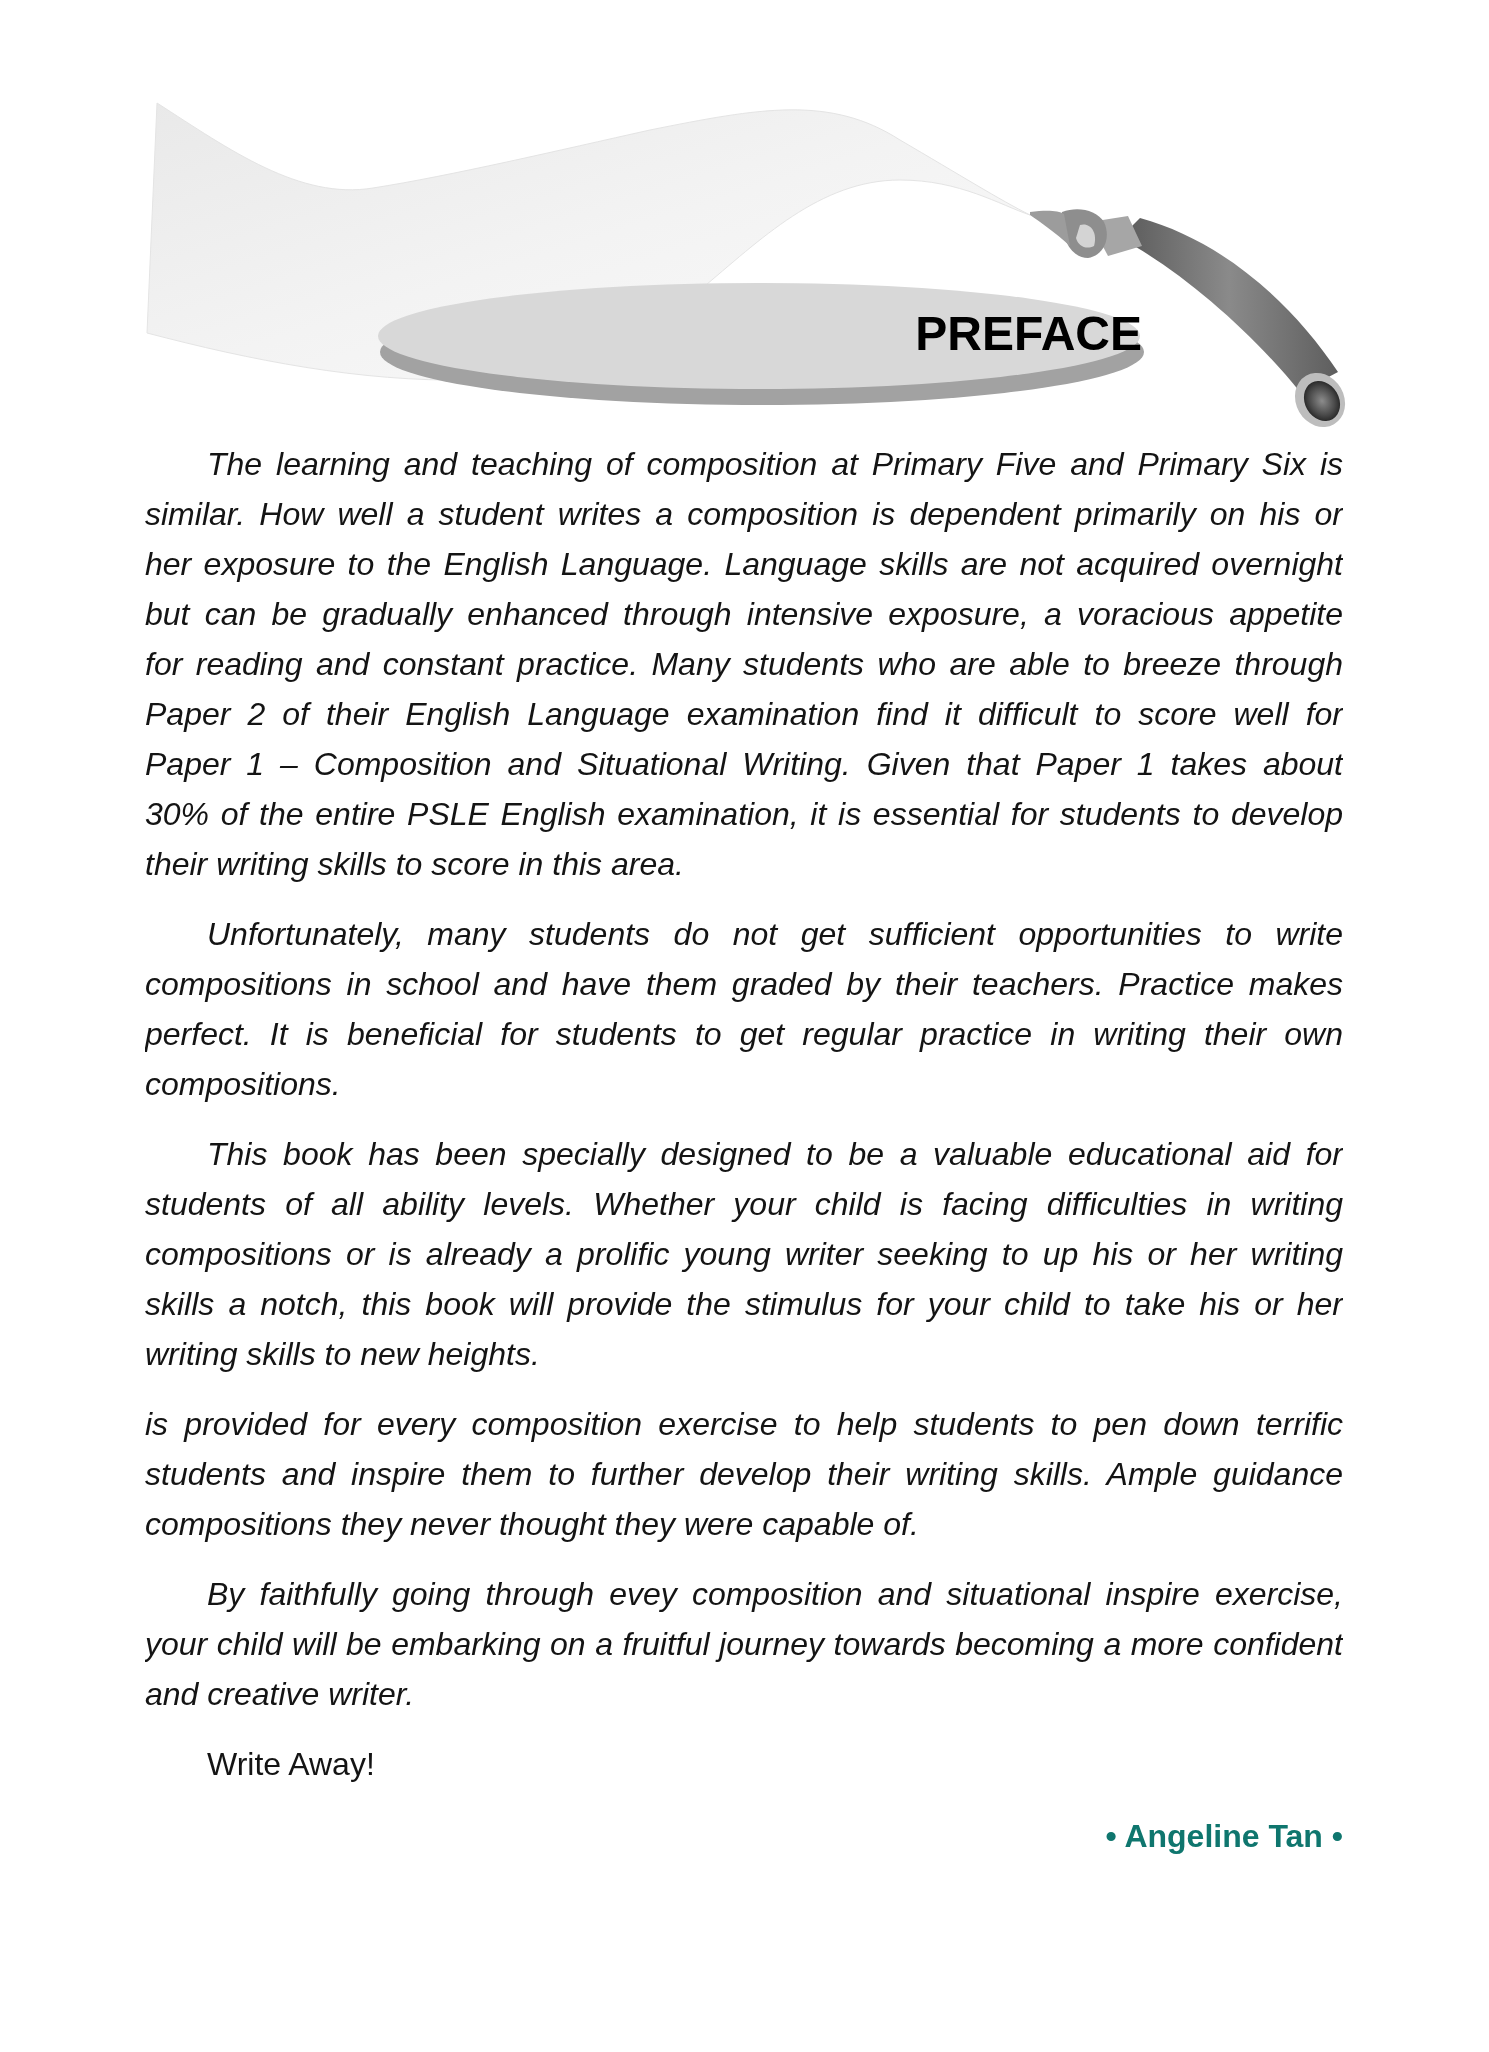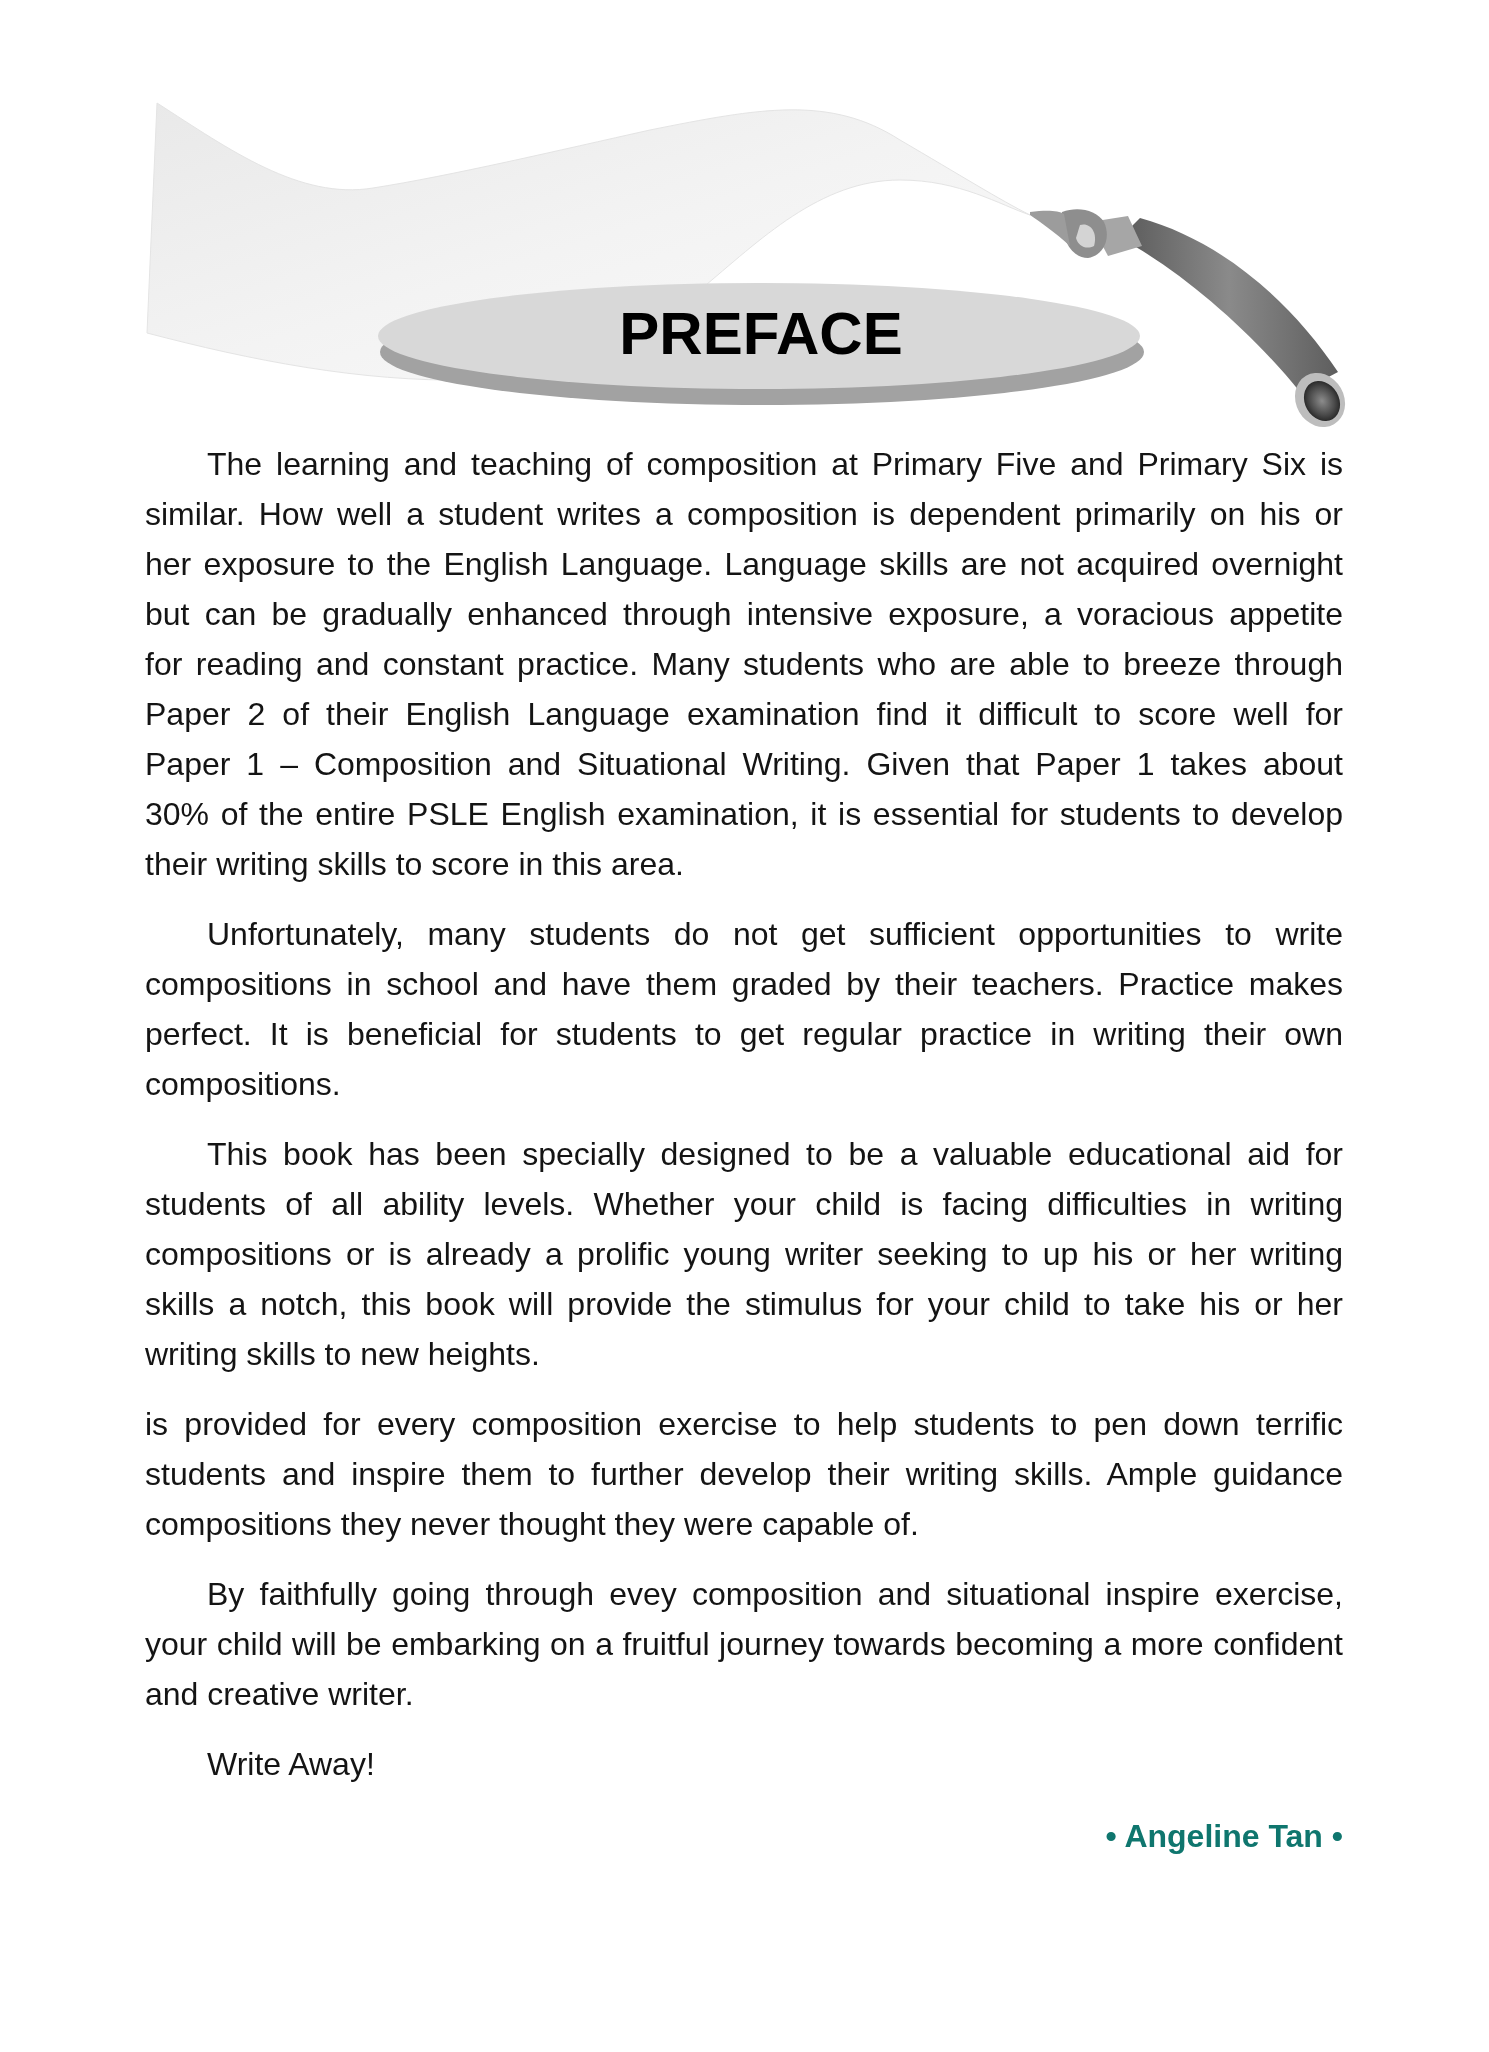--- a/index.html
+++ b/index.html
@@ -1,28 +1,28 @@
 <!DOCTYPE html>
 <html><head>
 <meta charset="utf-8">
 <style>
   html, body { margin: 0; padding: 0; background: #ffffff; }
   body { width: 1489px; height: 2052px; position: relative; overflow: hidden; }
   .art { position: absolute; left: 0; top: 0; width: 1489px; height: 460px; }
   .title {
     position: absolute; left: 380px; width: 762px; top: 292px;
-    text-align: center;
+    text-align: right;
     font-family: "Liberation Sans", sans-serif; font-weight: bold;
-    font-size: 60px; line-height: 84px; color: #000000; letter-spacing: 0px;
+    font-size: 48px; line-height: 84px; color: #000000; letter-spacing: 0px;
   }
   .body-text {
     position: absolute; left: 145px; top: 439px; width: 1198px;
     font-family: "Liberation Sans", sans-serif; font-size: 32px; color: #141414;
   }
-  .para { margin: 0 0 20px 0; }
+  .para { margin: 0 0 20px 0; font-style: italic; }
   .line {
     display: block; height: 50px; line-height: 50px; white-space: nowrap;
     text-align: justify; text-align-last: justify; overflow: hidden;
   }
   .line.last { text-align: center; text-align-last: left; }
   .line.first { padding-left: 62px; }
   .closing { margin: 0 0 22px 0; padding-left: 62px; height: 50px; line-height: 50px; }
   .signature {
     text-align: right; font-weight: bold; height: 50px; line-height: 50px;
     color: #0f766e;

